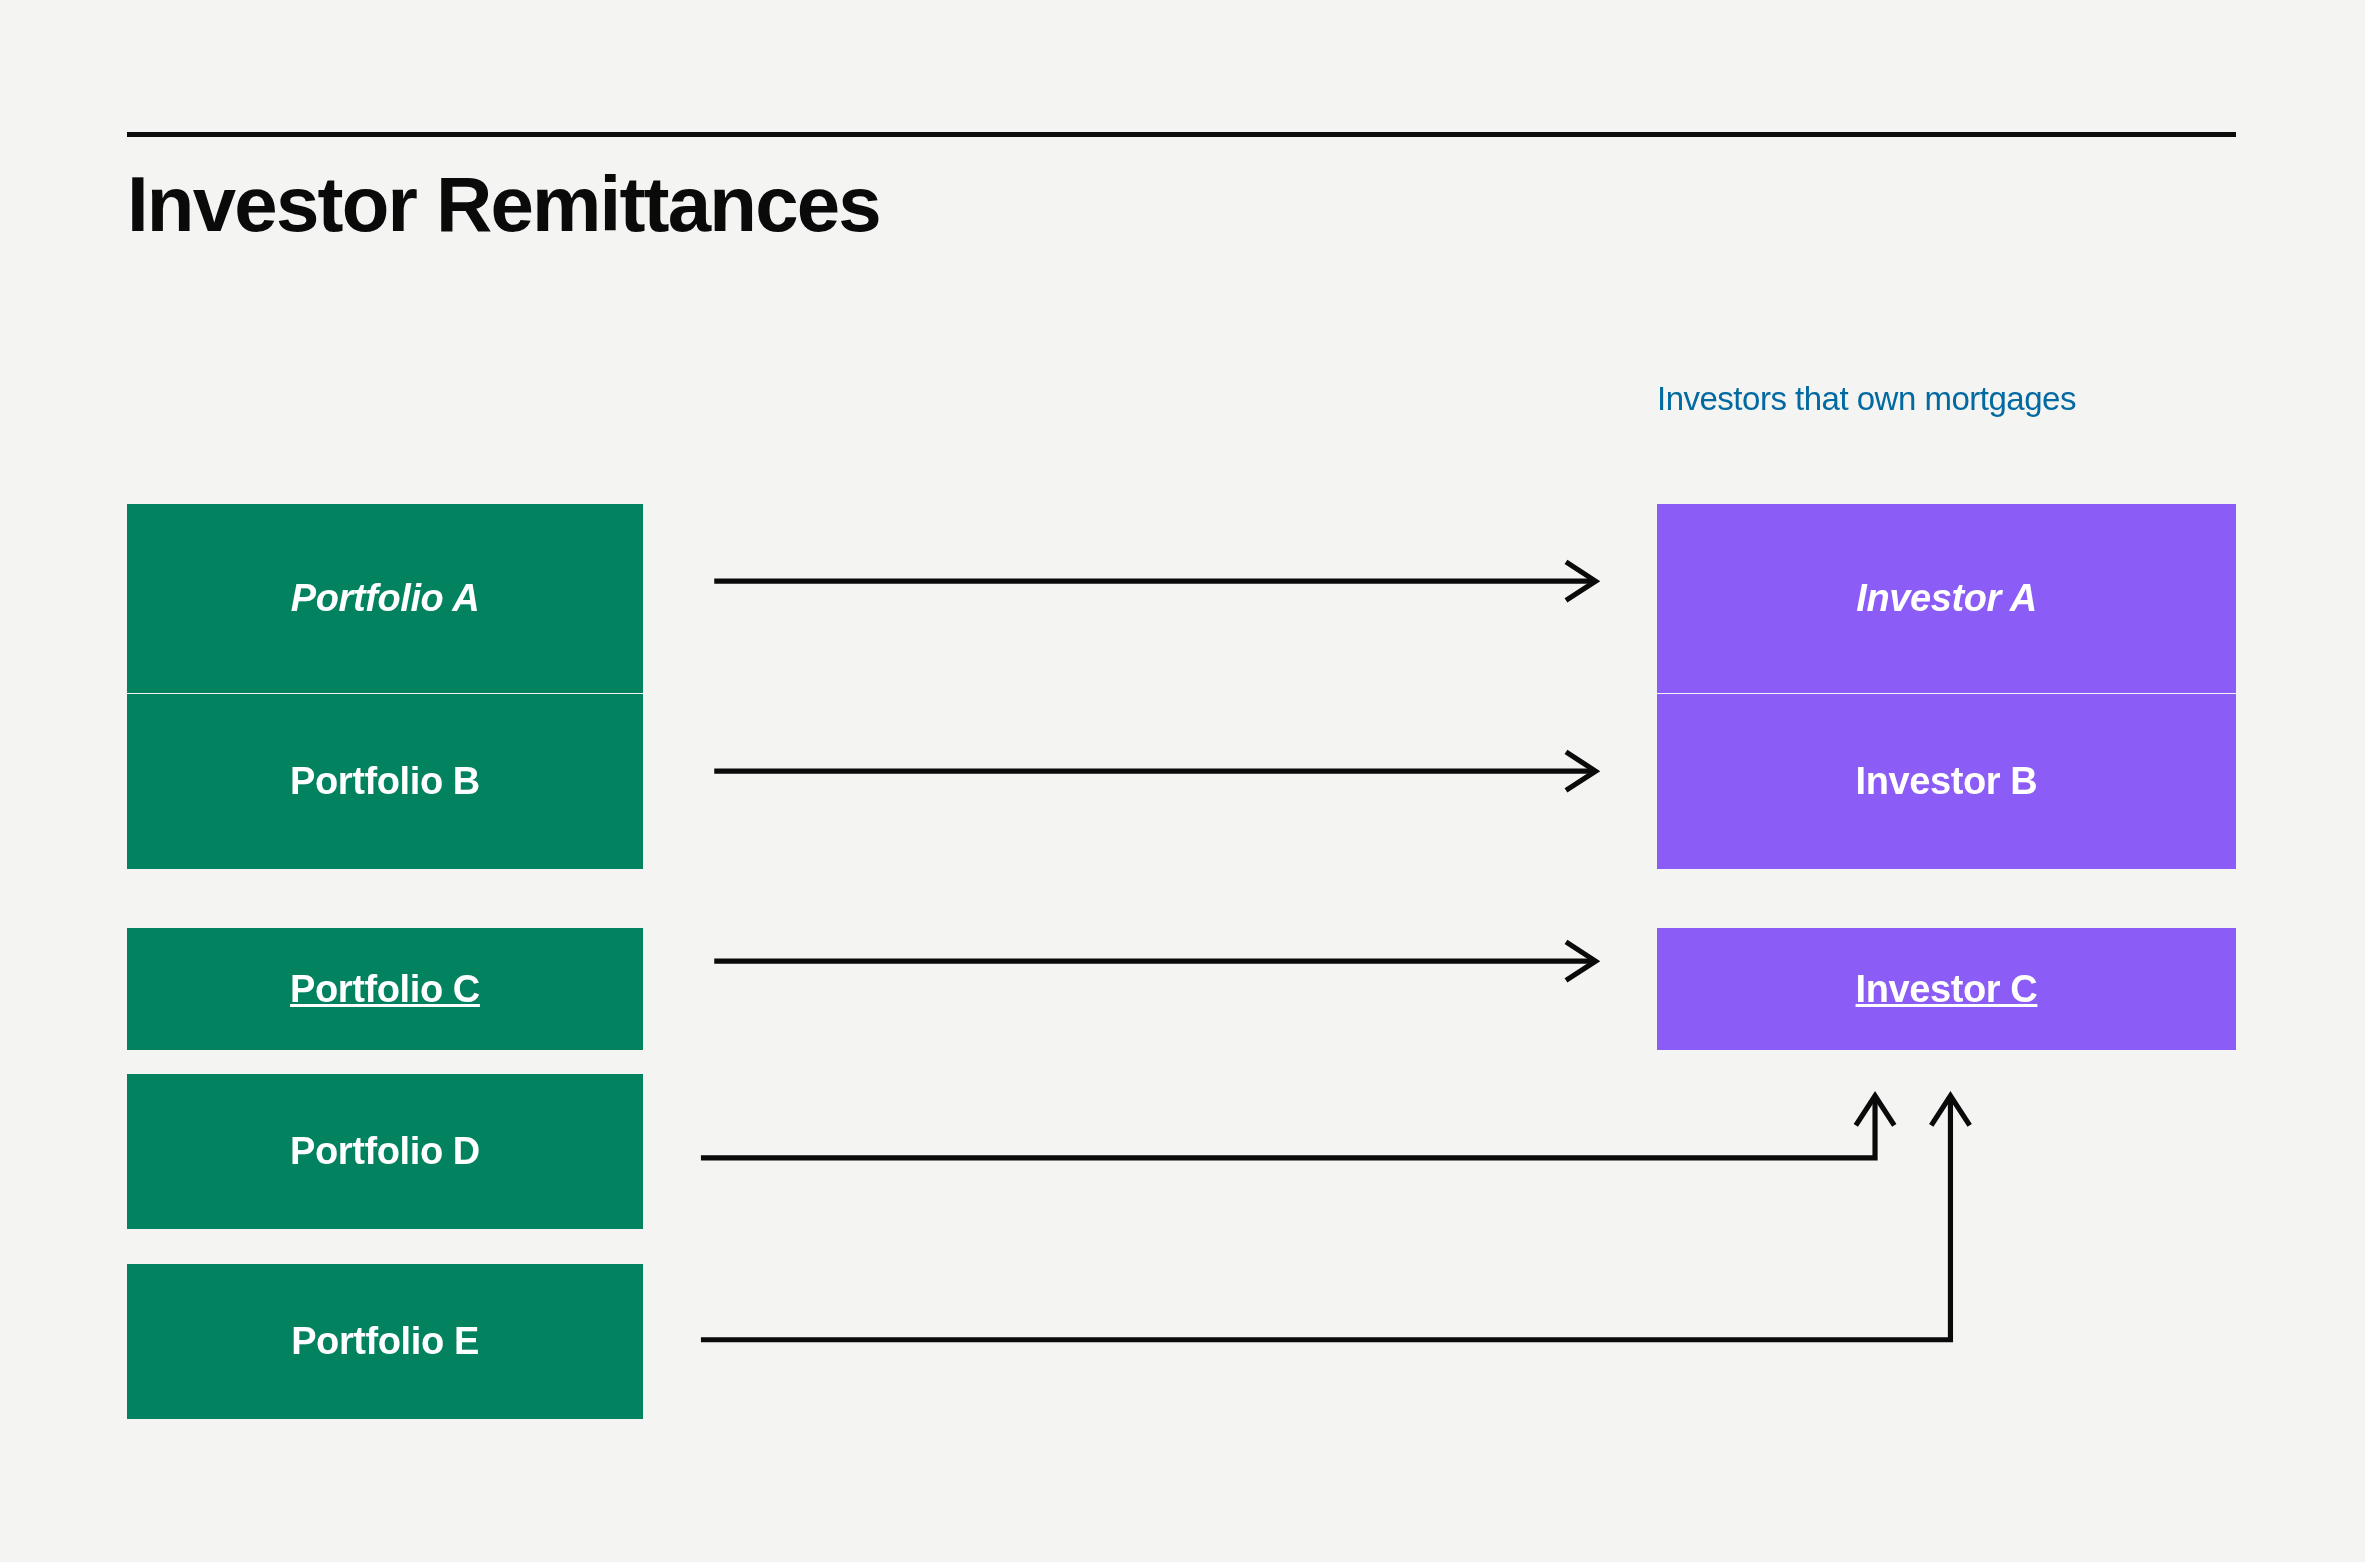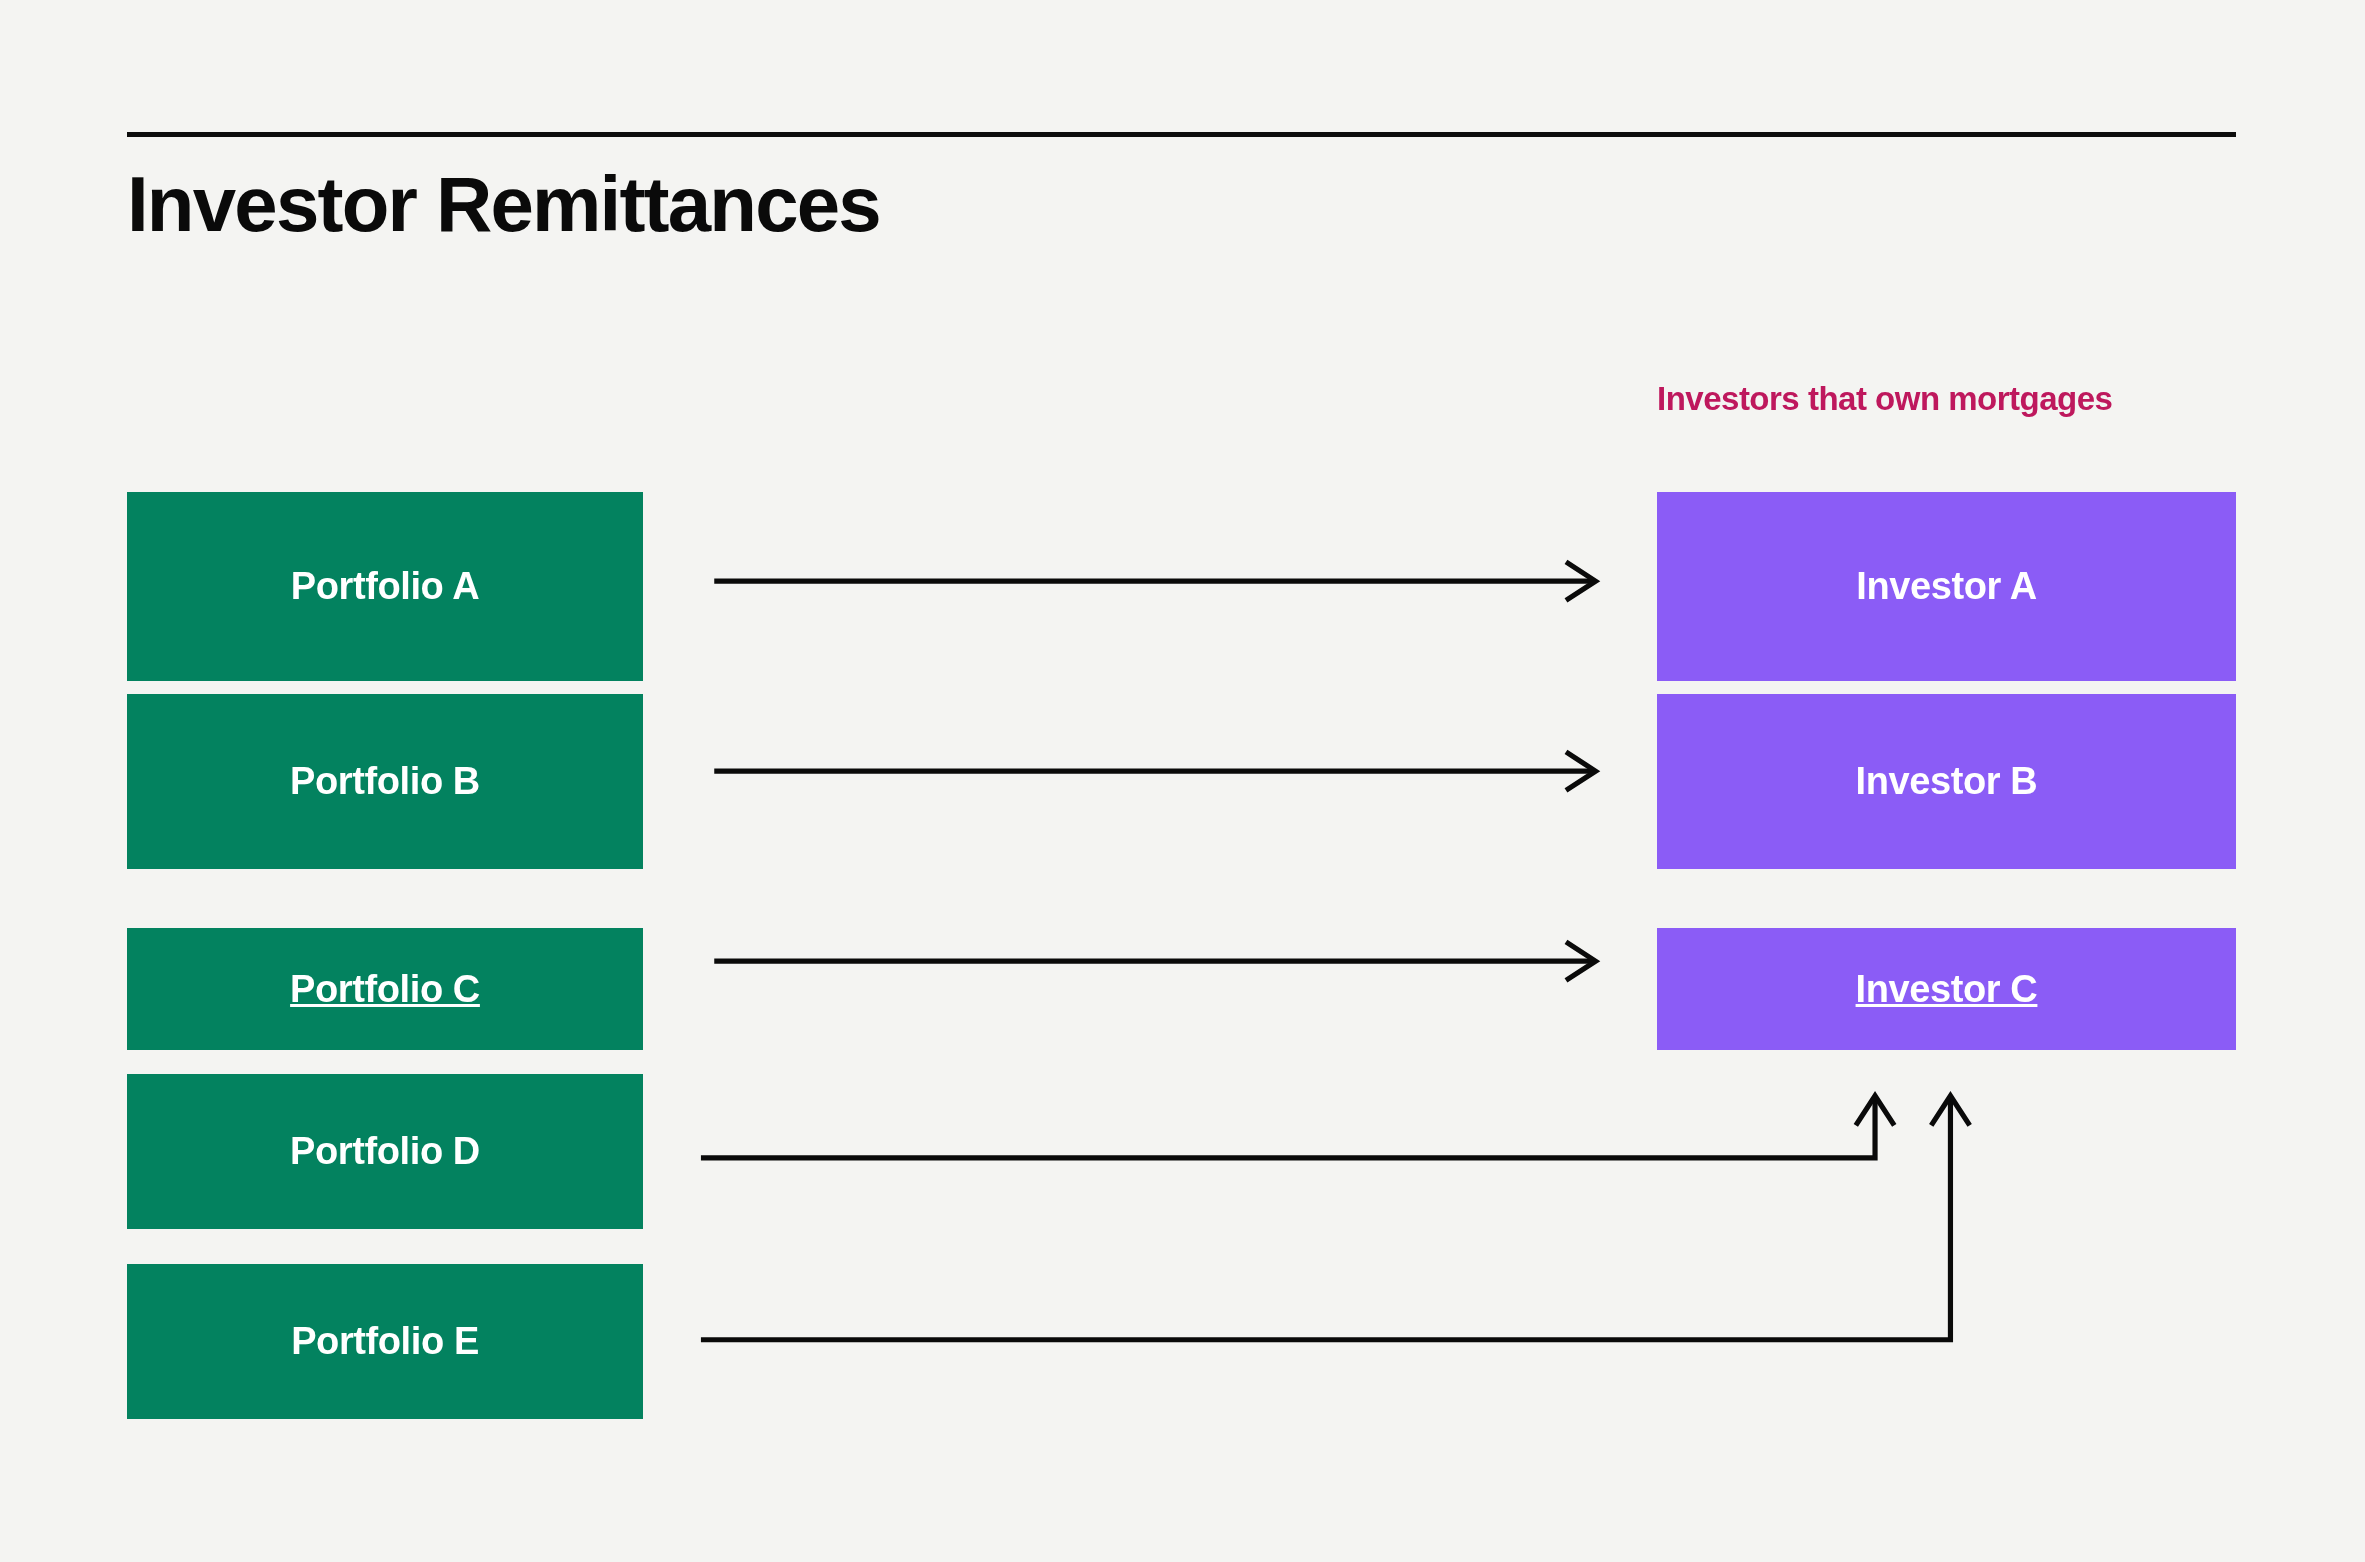--- a/index.html
+++ b/index.html
@@ -38,42 +38,42 @@
     line-height: 1.12;
     white-space: nowrap;
   }
 
   
   .column-caption {
     position: absolute;
     left: 1657px;
     top: 380px;
     font-size: 33px;
-    font-weight: 700;
+    font-weight: 400;
     letter-spacing: -0.5px;
-    color: #be185d;
+    color: #0369a1;
     white-space: nowrap;
   }
 
   
   .node {
     position: absolute;
     display: flex;
     align-items: center;
     justify-content: center;
     color: #ffffff;
     font-size: 38px;
     font-weight: 700;
     letter-spacing: -0.4px;
     box-sizing: border-box;
   }
   .node.left  { left: 127px;  width: 516px; background: #03825f; }
   .node.right { left: 1657px; width: 579px; background: #8b5cf6; }
 
-  .row-0 { top: 492px;  height: 189px; }
+  .row-0 { top: 504px;  height: 189px; font-style: italic; }
   .row-1 { top: 694px;  height: 175px; }
   .row-2 { top: 928px; height: 122px; text-decoration: underline; }
   .row-3 { top: 1074px; height: 155px; }
   .row-4 { top: 1264px; height: 155px; }
 
   
   #connectors {
     position: absolute;
     left: 0;
     top: 0;

